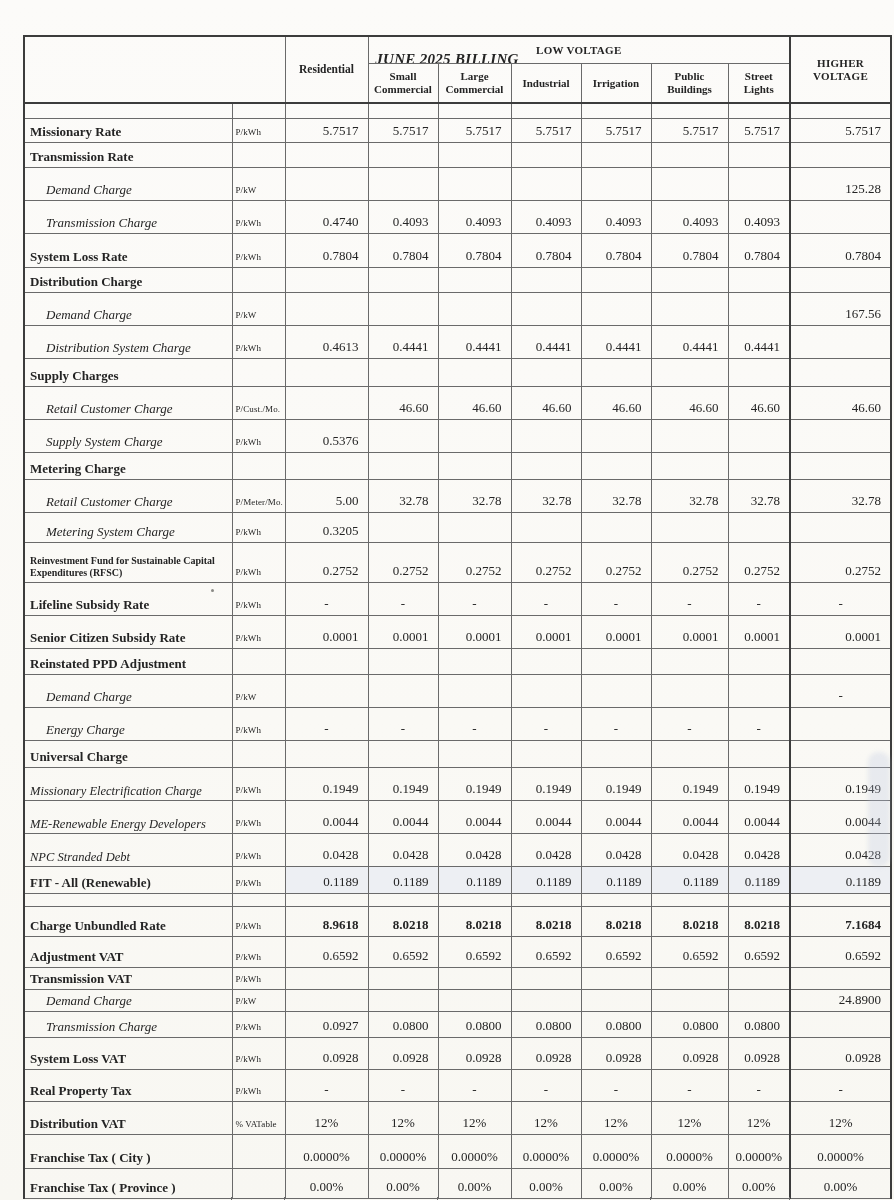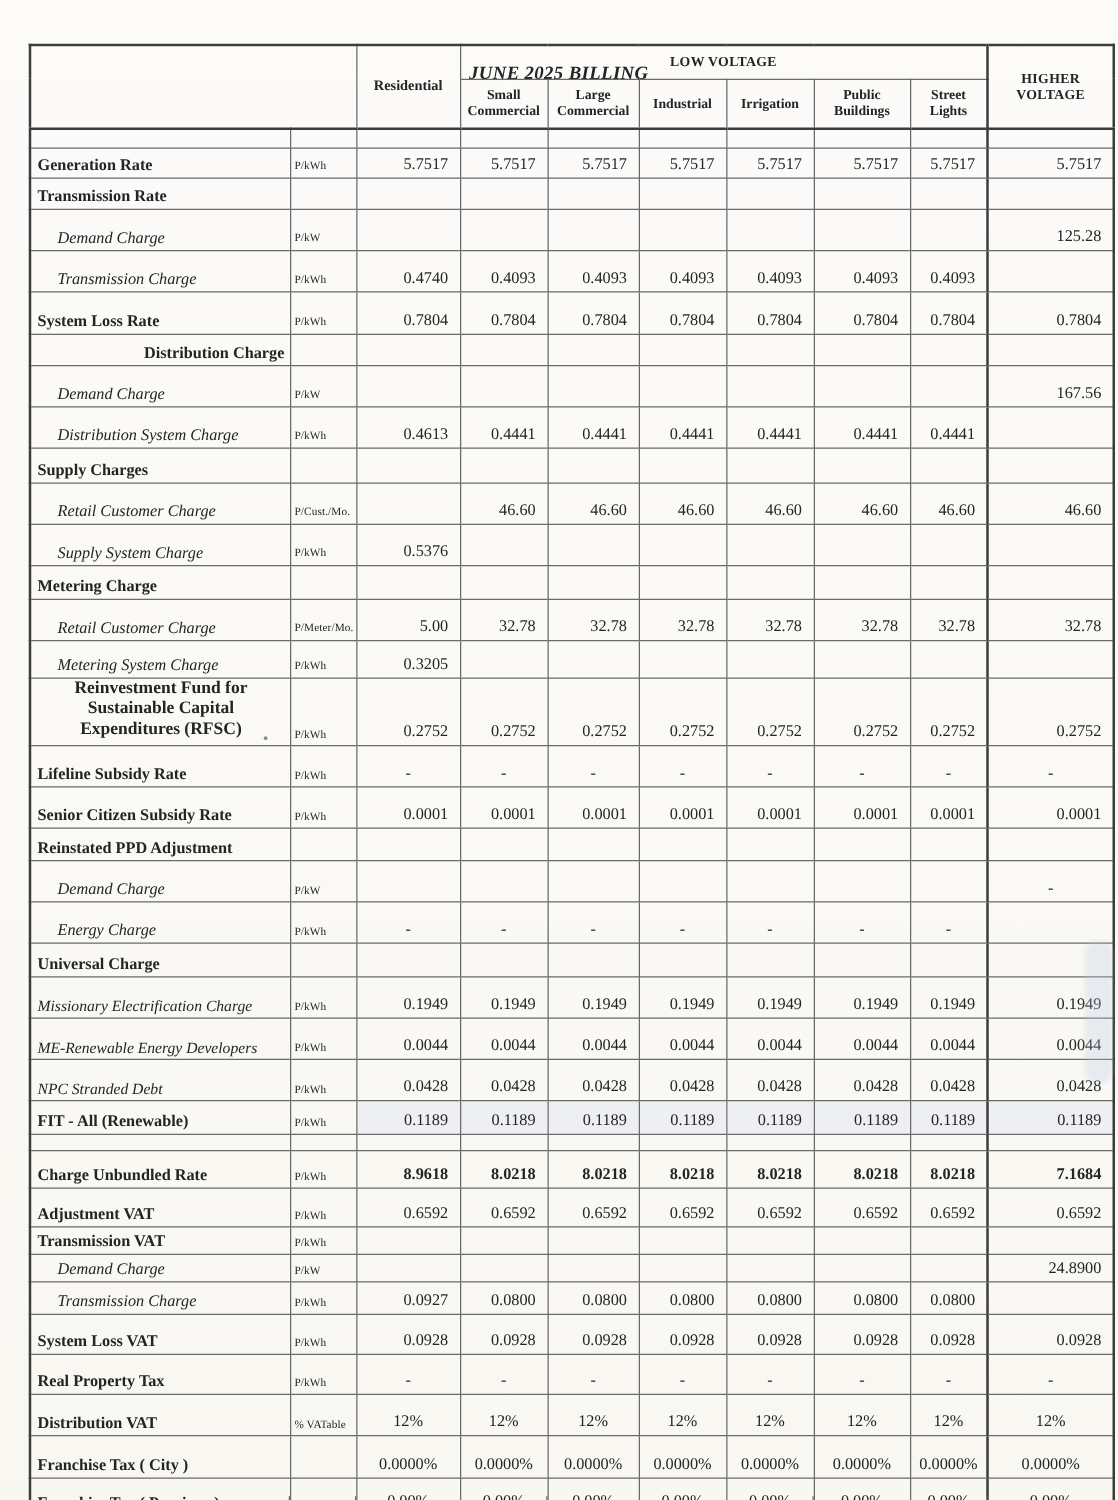--- a/index.html
+++ b/index.html
@@ -31,21 +31,21 @@
   .rates thead tr.cols th{border-bottom:2px solid var(--bdd);}
   .rates thead th[rowspan]{border-bottom:2px solid var(--bdd);margin-top:40px;}
   .rates th.hv-col, .rates td:last-child{border-left:2px solid var(--bdd);}
   td.lbl{padding-left:5px;padding-bottom:2px;font-weight:bold;}
   td.unit{font-size:9px;padding-bottom:4px;padding-left:3px;letter-spacing:.1px;}
   td.val{text-align:right;padding-right:9px;padding-bottom:3px;}
   td.val.ctr{text-align:center;padding-right:4px;}
   tr.r-sub td.lbl,tr.r-sub2 td.lbl{font-weight:normal;font-style:italic;}
   tr.r-sub td.lbl{padding-left:21px;}
   tr.r-sub2 td.lbl{font-size:12.5px;}
-  tr.r-main2 td.lbl{font-size:14px;white-space:normal;line-height:1.2;padding-bottom:3px;text-align:center;}
+  tr.r-main2 td.lbl{font-size:10px;white-space:normal;line-height:1.2;padding-bottom:3px;}
   tr.r-total td.lbl,tr.r-total td.val{font-weight:bold;}
   tr.tint td.val{background:var(--tint);}
   .smudge{
     position:absolute;left:868px;top:752px;width:22px;height:115px;
     background:rgba(185,198,222,.28);border-radius:10px;filter:blur(2px);
   }
   .dot{position:absolute;left:211px;top:589px;width:3px;height:3px;background:#8a8a86;border-radius:50%;}
   .cutline{position:absolute;top:1197px;width:1px;height:3px;background:var(--bd);}
 </style>
 </head>
@@ -89,21 +89,21 @@
         <td class="val"></td>
         <td class="val"></td>
         <td class="val"></td>
         <td class="val"></td>
         <td class="val"></td>
         <td class="val"></td>
         <td class="val"></td>
         <td class="val"></td>
       </tr>
       <tr class="r-main" style="height: 24px;">
-        <td class="lbl">Generation Rate</td>
+        <td class="lbl">Missionary Rate</td>
         <td class="unit">P/kWh</td>
         <td class="val">5.7517</td>
         <td class="val">5.7517</td>
         <td class="val">5.7517</td>
         <td class="val">5.7517</td>
         <td class="val">5.7517</td>
         <td class="val">5.7517</td>
         <td class="val">5.7517</td>
         <td class="val">5.7517</td>
       </tr>
@@ -148,21 +148,21 @@
         <td class="unit">P/kWh</td>
         <td class="val">0.7804</td>
         <td class="val">0.7804</td>
         <td class="val">0.7804</td>
         <td class="val">0.7804</td>
         <td class="val">0.7804</td>
         <td class="val">0.7804</td>
         <td class="val">0.7804</td>
         <td class="val">0.7804</td>
       </tr>
-      <tr class="r-section" style="height: 25px; text-align: right;">
+      <tr class="r-section" style="height: 25px;">
         <td class="lbl">Distribution Charge</td>
         <td class="unit"></td>
         <td class="val"></td>
         <td class="val"></td>
         <td class="val"></td>
         <td class="val"></td>
         <td class="val"></td>
         <td class="val"></td>
         <td class="val"></td>
         <td class="val"></td>

